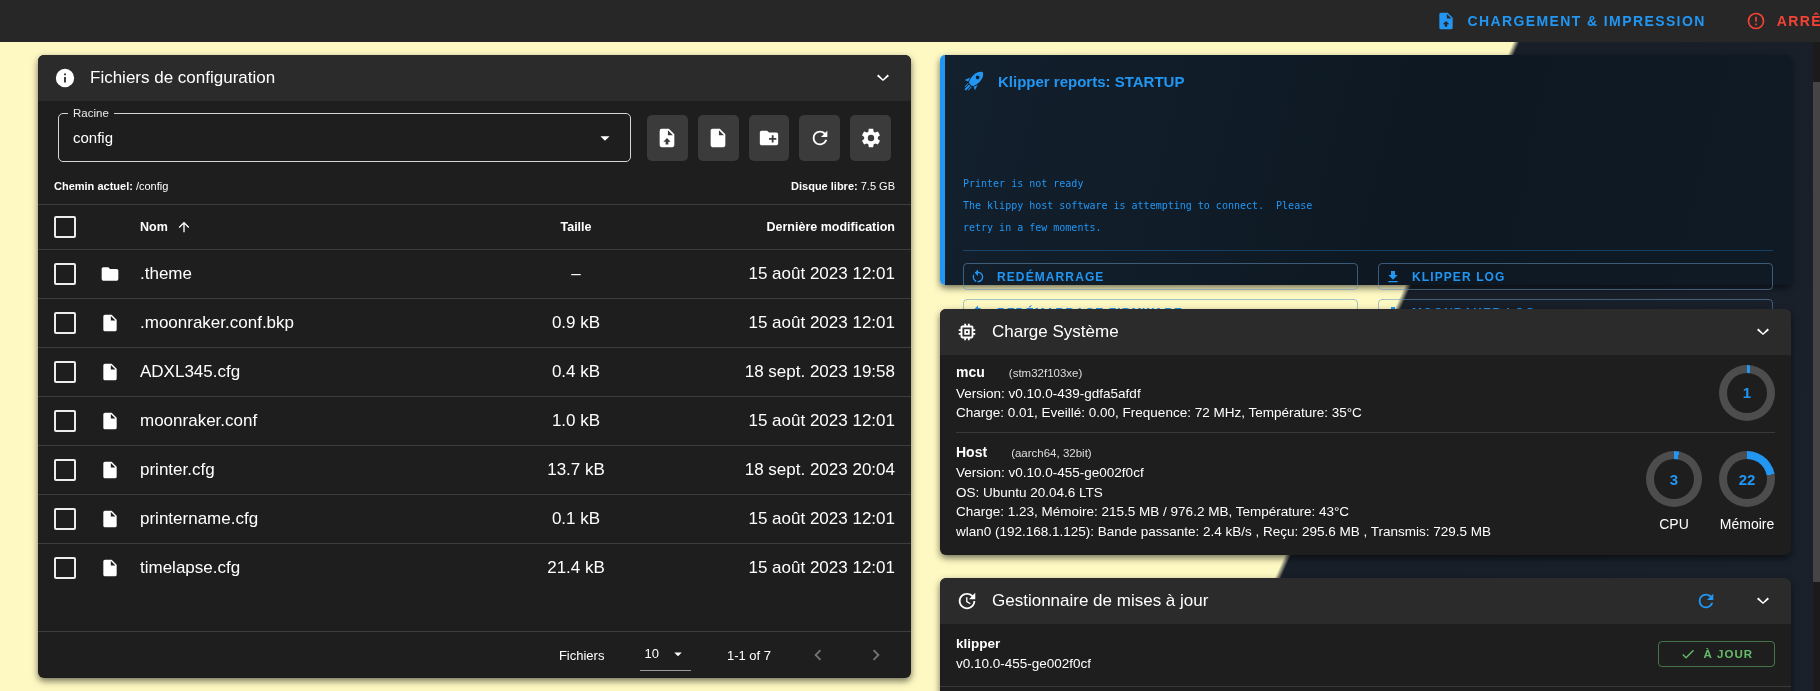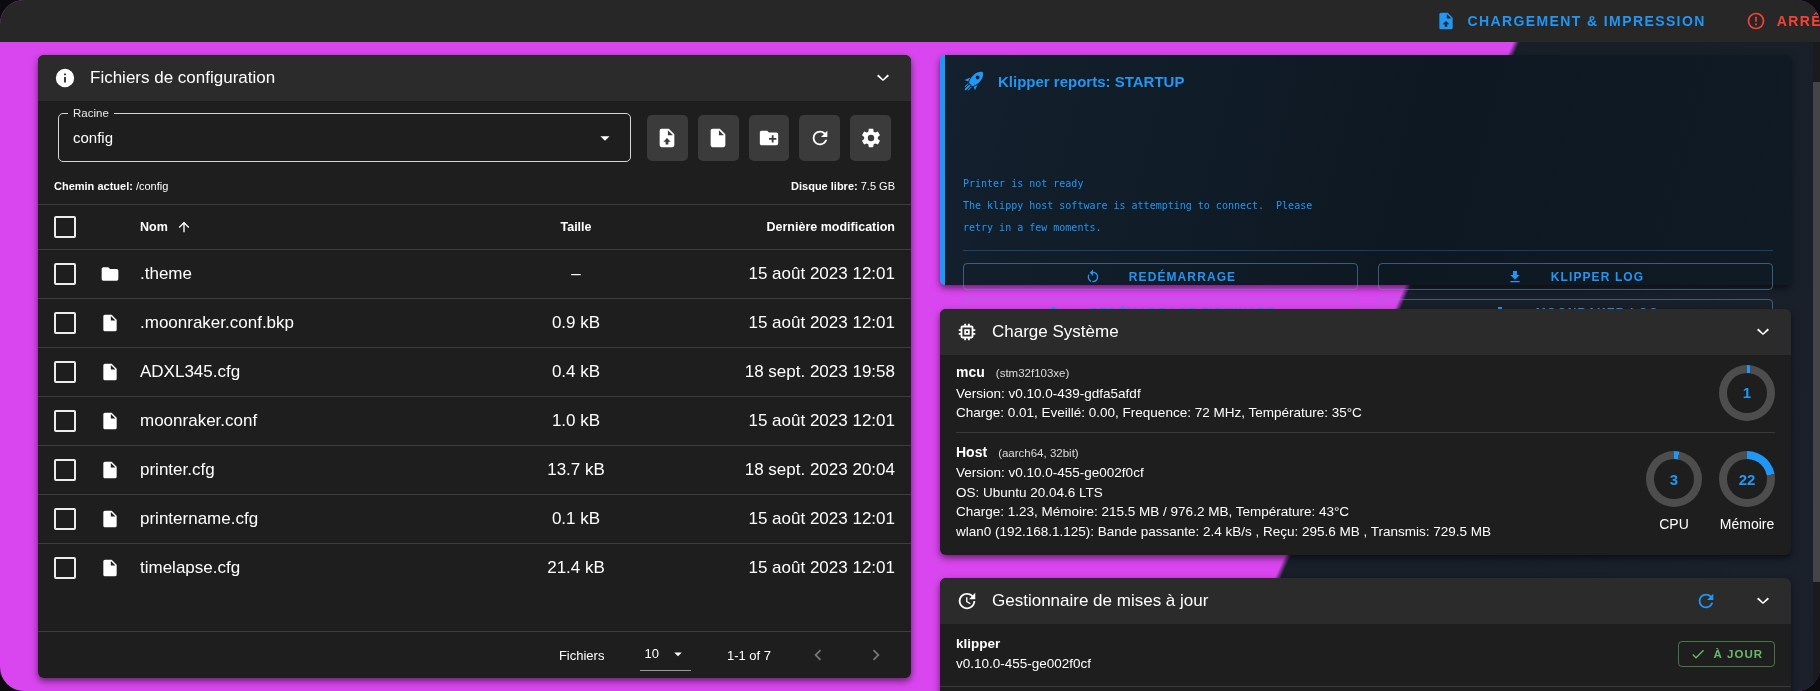--- a/index.html
+++ b/index.html
@@ -1,17 +1,17 @@
 <!DOCTYPE html>
 <html><head>
 <meta charset="utf-8">
 <style>
   html,body{margin:0;padding:0;background:#0c0c0e;}
-  .stage{position:relative;width:1820px;height:691px;overflow:hidden;background:#d946ef;
-         font-family:"Liberation Sans",sans-serif;color:#fff;border-radius:24px;}
+  .stage{position:relative;width:1820px;height:691px;overflow:hidden;background:#fef9c3;
+         font-family:"Liberation Sans",sans-serif;color:#fff;}
   .deco{position:absolute;inset:0;pointer-events:none;
         background:linear-gradient(294deg,#1a212b 0%,rgba(26,33,43,0) 20%),
                    linear-gradient(114deg,rgba(24,31,41,0) 72%,#181f29 72.3%);}
   svg{display:block;fill:currentColor;}
 
   
   .topbar{position:relative;height:42px;background:#272727;display:flex;align-items:center;
           justify-content:flex-end;gap:40px;overflow:hidden;z-index:5;}
   .tb-btn{display:flex;align-items:center;gap:11px;font-weight:bold;font-size:14px;
           letter-spacing:1.4px;white-space:nowrap;cursor:pointer;}
@@ -57,44 +57,44 @@
   .alert-card{left:940px;top:55px;width:851px;height:230px;box-sizing:border-box;
               background:linear-gradient(104deg,#13202d 0%,#0d1822 55%,#0f1a25 100%);
               border-left:5px solid #2196f3;border-radius:5px;padding:15px 18px 12px;color:#2196f3;}
   .alert-title{display:flex;align-items:center;gap:13px;font-weight:bold;font-size:15px;}
   .alert-lines{margin-top:15px;font-family:"DejaVu Sans Mono",monospace;font-size:10px;
                line-height:22px;white-space:pre-wrap;}
   .alert-divider{border-top:1px solid rgba(33,150,243,.32);margin:11px 0 12px;}
   .alert-buttons{display:grid;grid-template-columns:1fr 1fr;gap:9px 20px;}
   .k-btn{height:27px;border:1px solid rgba(98,146,189,.55);border-radius:4px;background:transparent;
          color:#2196f3;font-weight:bold;font-size:12px;letter-spacing:1.1px;display:flex;
-         align-items:center;justify-content:center;gap:28px;cursor:pointer;font-family:inherit;}
+         align-items:center;justify-content:flex-start;gap:11px;cursor:pointer;font-family:inherit;}
 
   
   .system-card{left:940px;top:309px;width:851px;}
   .sys-body{padding:8px 16px 14px;}
   .dev-block{display:flex;align-items:center;}
   .dev-text{flex:1;font-size:13.5px;line-height:19.5px;}
   .dev-name{font-weight:bold;font-size:14px;}
-  .dev-chip{font-size:11.5px;color:#dedede;margin-left:11px;}
+  .dev-chip{font-size:11.5px;color:#dedede;margin-left:24px;}
   .gauge-zone{display:flex;justify-content:flex-end;gap:17px;width:170px;}
   .gauge{width:56px;height:56px;border-radius:50%;display:flex;align-items:center;justify-content:center;}
   .gauge-inner{width:40px;height:40px;border-radius:50%;background:#1e1e1e;display:flex;
                align-items:center;justify-content:center;color:#2196f3;font-weight:bold;font-size:15px;}
   .gauge-col{display:flex;flex-direction:column;align-items:center;gap:9px;font-size:14px;}
   .sys-divider{border-top:1px solid rgba(255,255,255,.12);margin:9px 0 10px;}
 
   
   .update-card{left:940px;top:578px;width:851px;height:142px;overflow:hidden;}
   .hdr-refresh{color:#2196f3;margin-right:20px;cursor:pointer;}
   .upd-row{display:flex;align-items:center;padding:10px 16px 12px;border-bottom:1px solid rgba(255,255,255,.12);}
   .upd-left{flex:1;font-size:13.5px;line-height:20px;}
   .upd-name{font-weight:bold;}
   .badge{display:flex;align-items:center;gap:8px;border:1px solid rgba(102,187,106,.55);color:#66bb6a;
-         border-radius:4px;padding:4px 11px;font-size:11.5px;font-weight:bold;letter-spacing:1px;cursor:default;}
+         border-radius:4px;padding:4px 21px;font-size:11.5px;font-weight:bold;letter-spacing:1px;cursor:default;}
 
   
   .scrollbar{position:absolute;right:0;top:42px;width:7px;height:649px;background:#1b1b1d;}
   .scroll-thumb{position:absolute;top:40px;width:7px;height:500px;background:#454548;cursor:pointer;}
 </style>
 </head>
 <body>
 
 <div class="stage">
   <div class="deco"></div>

